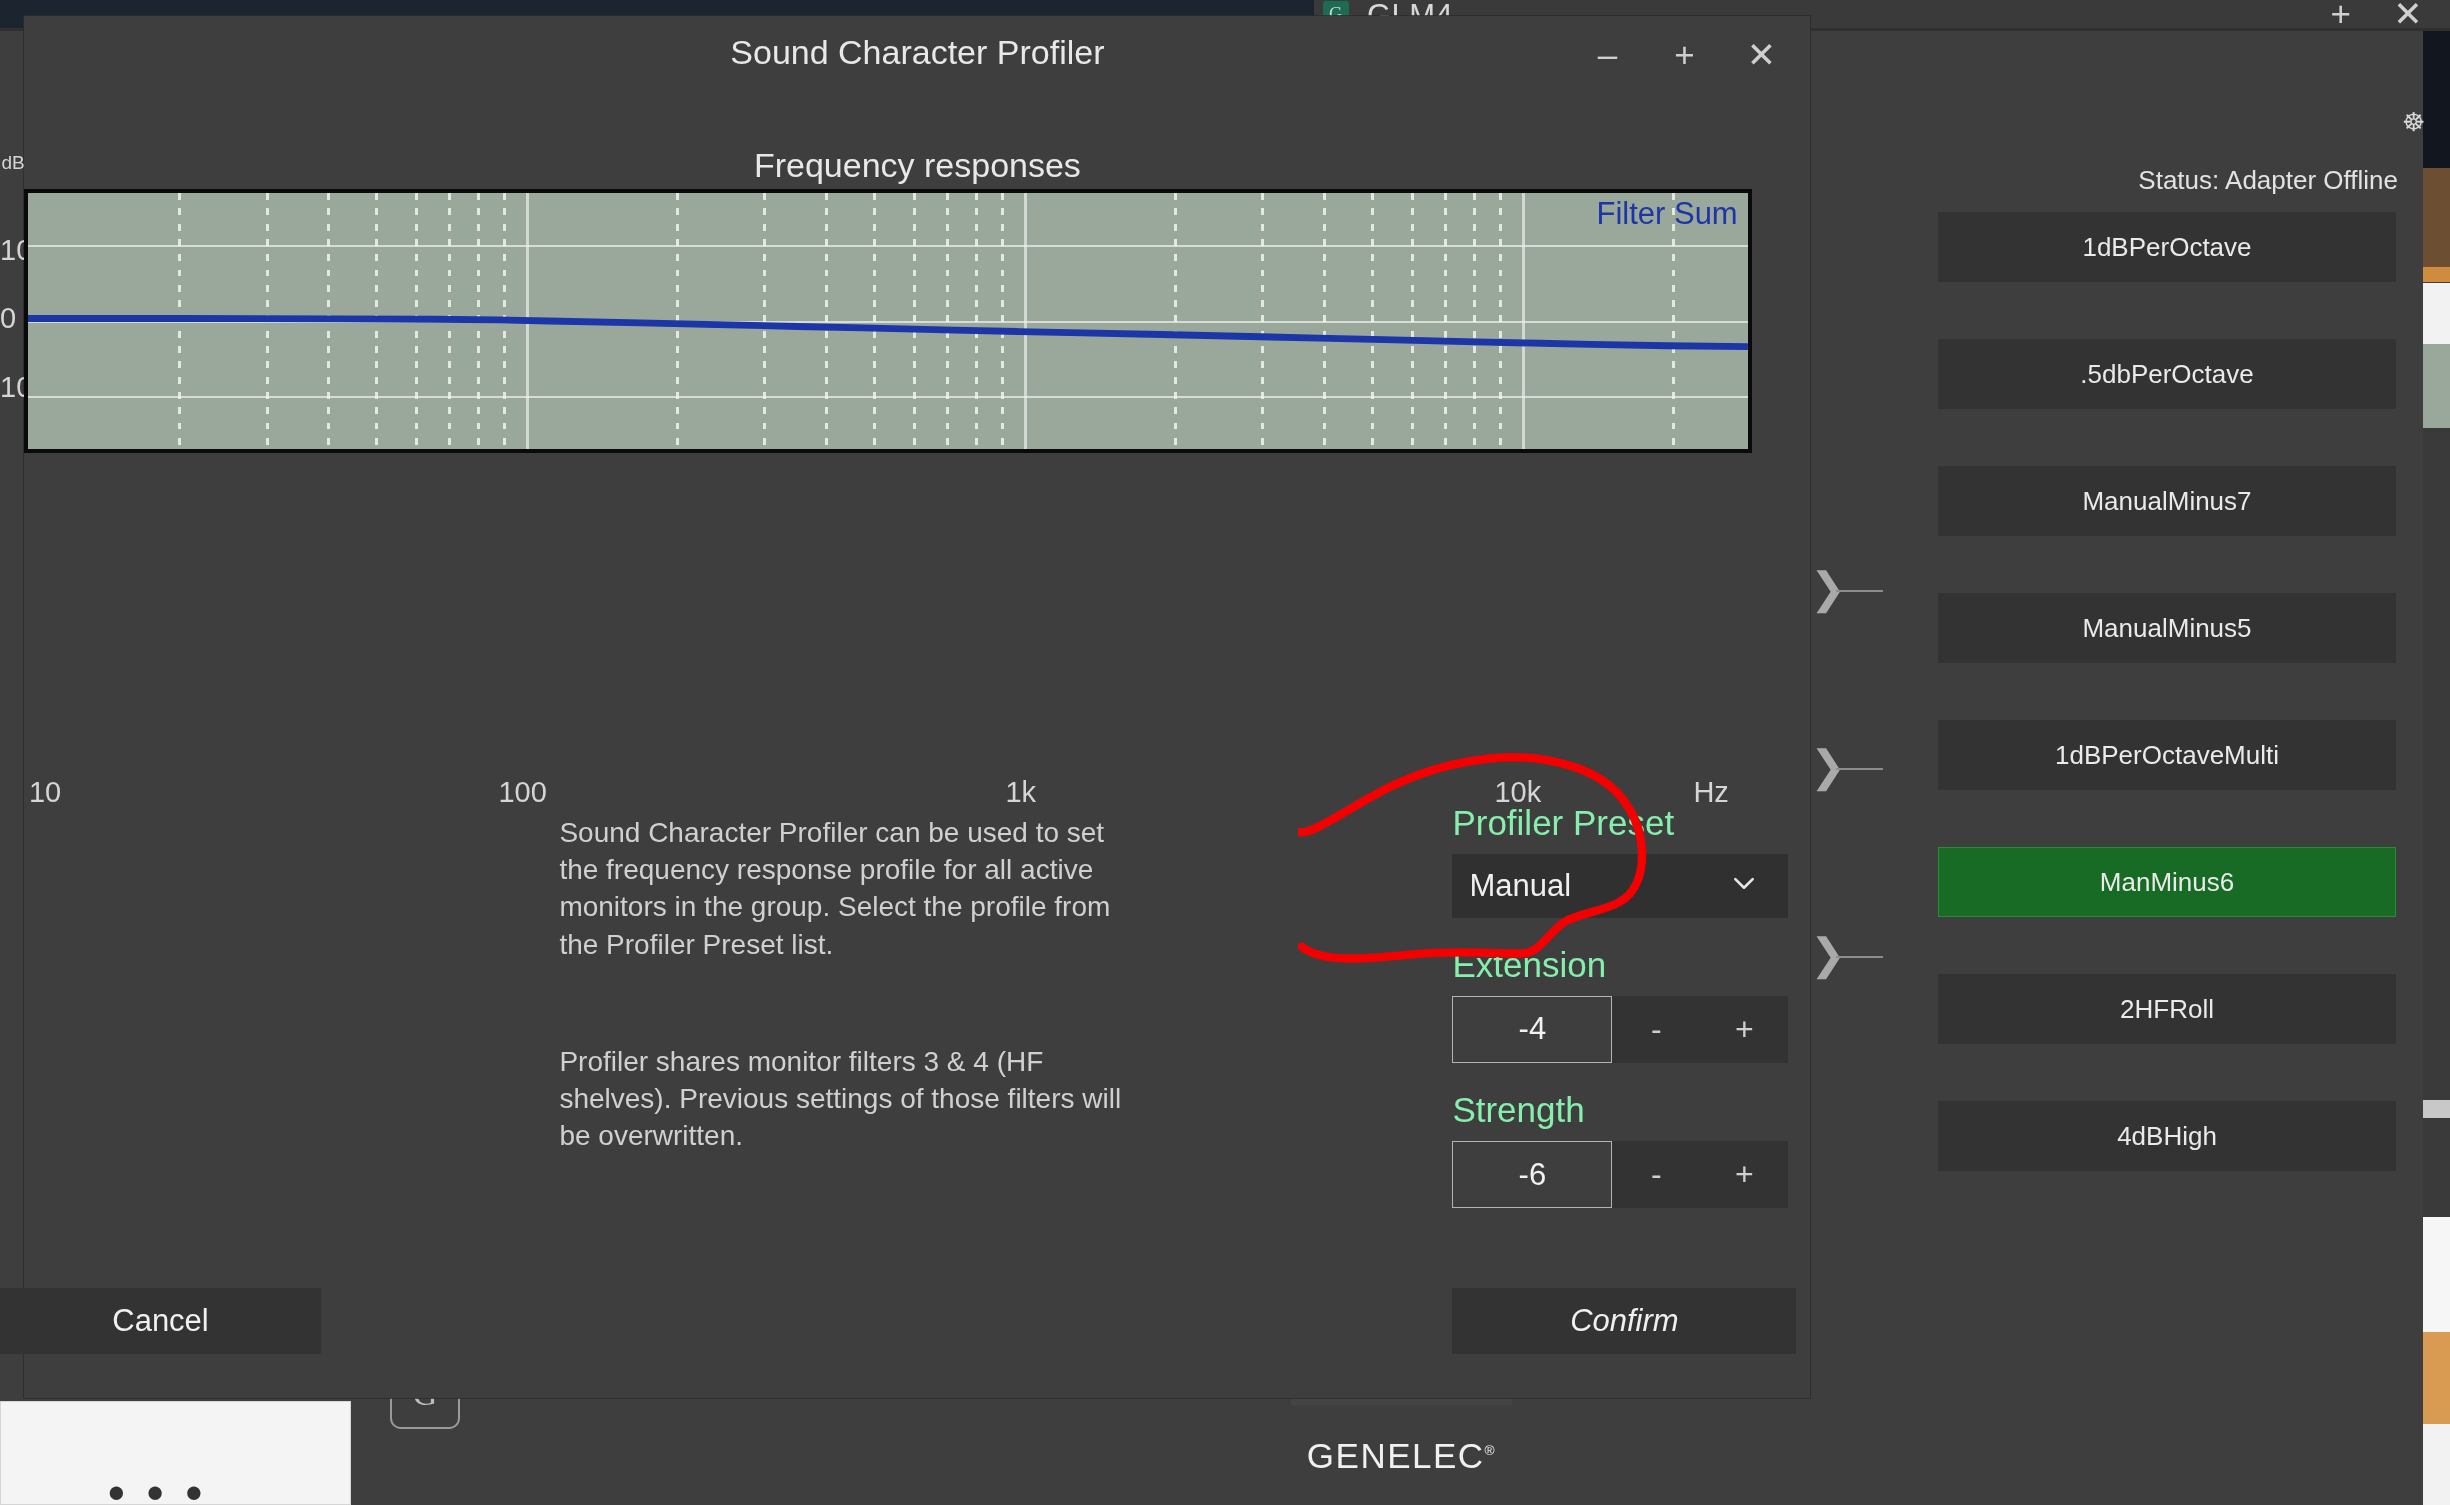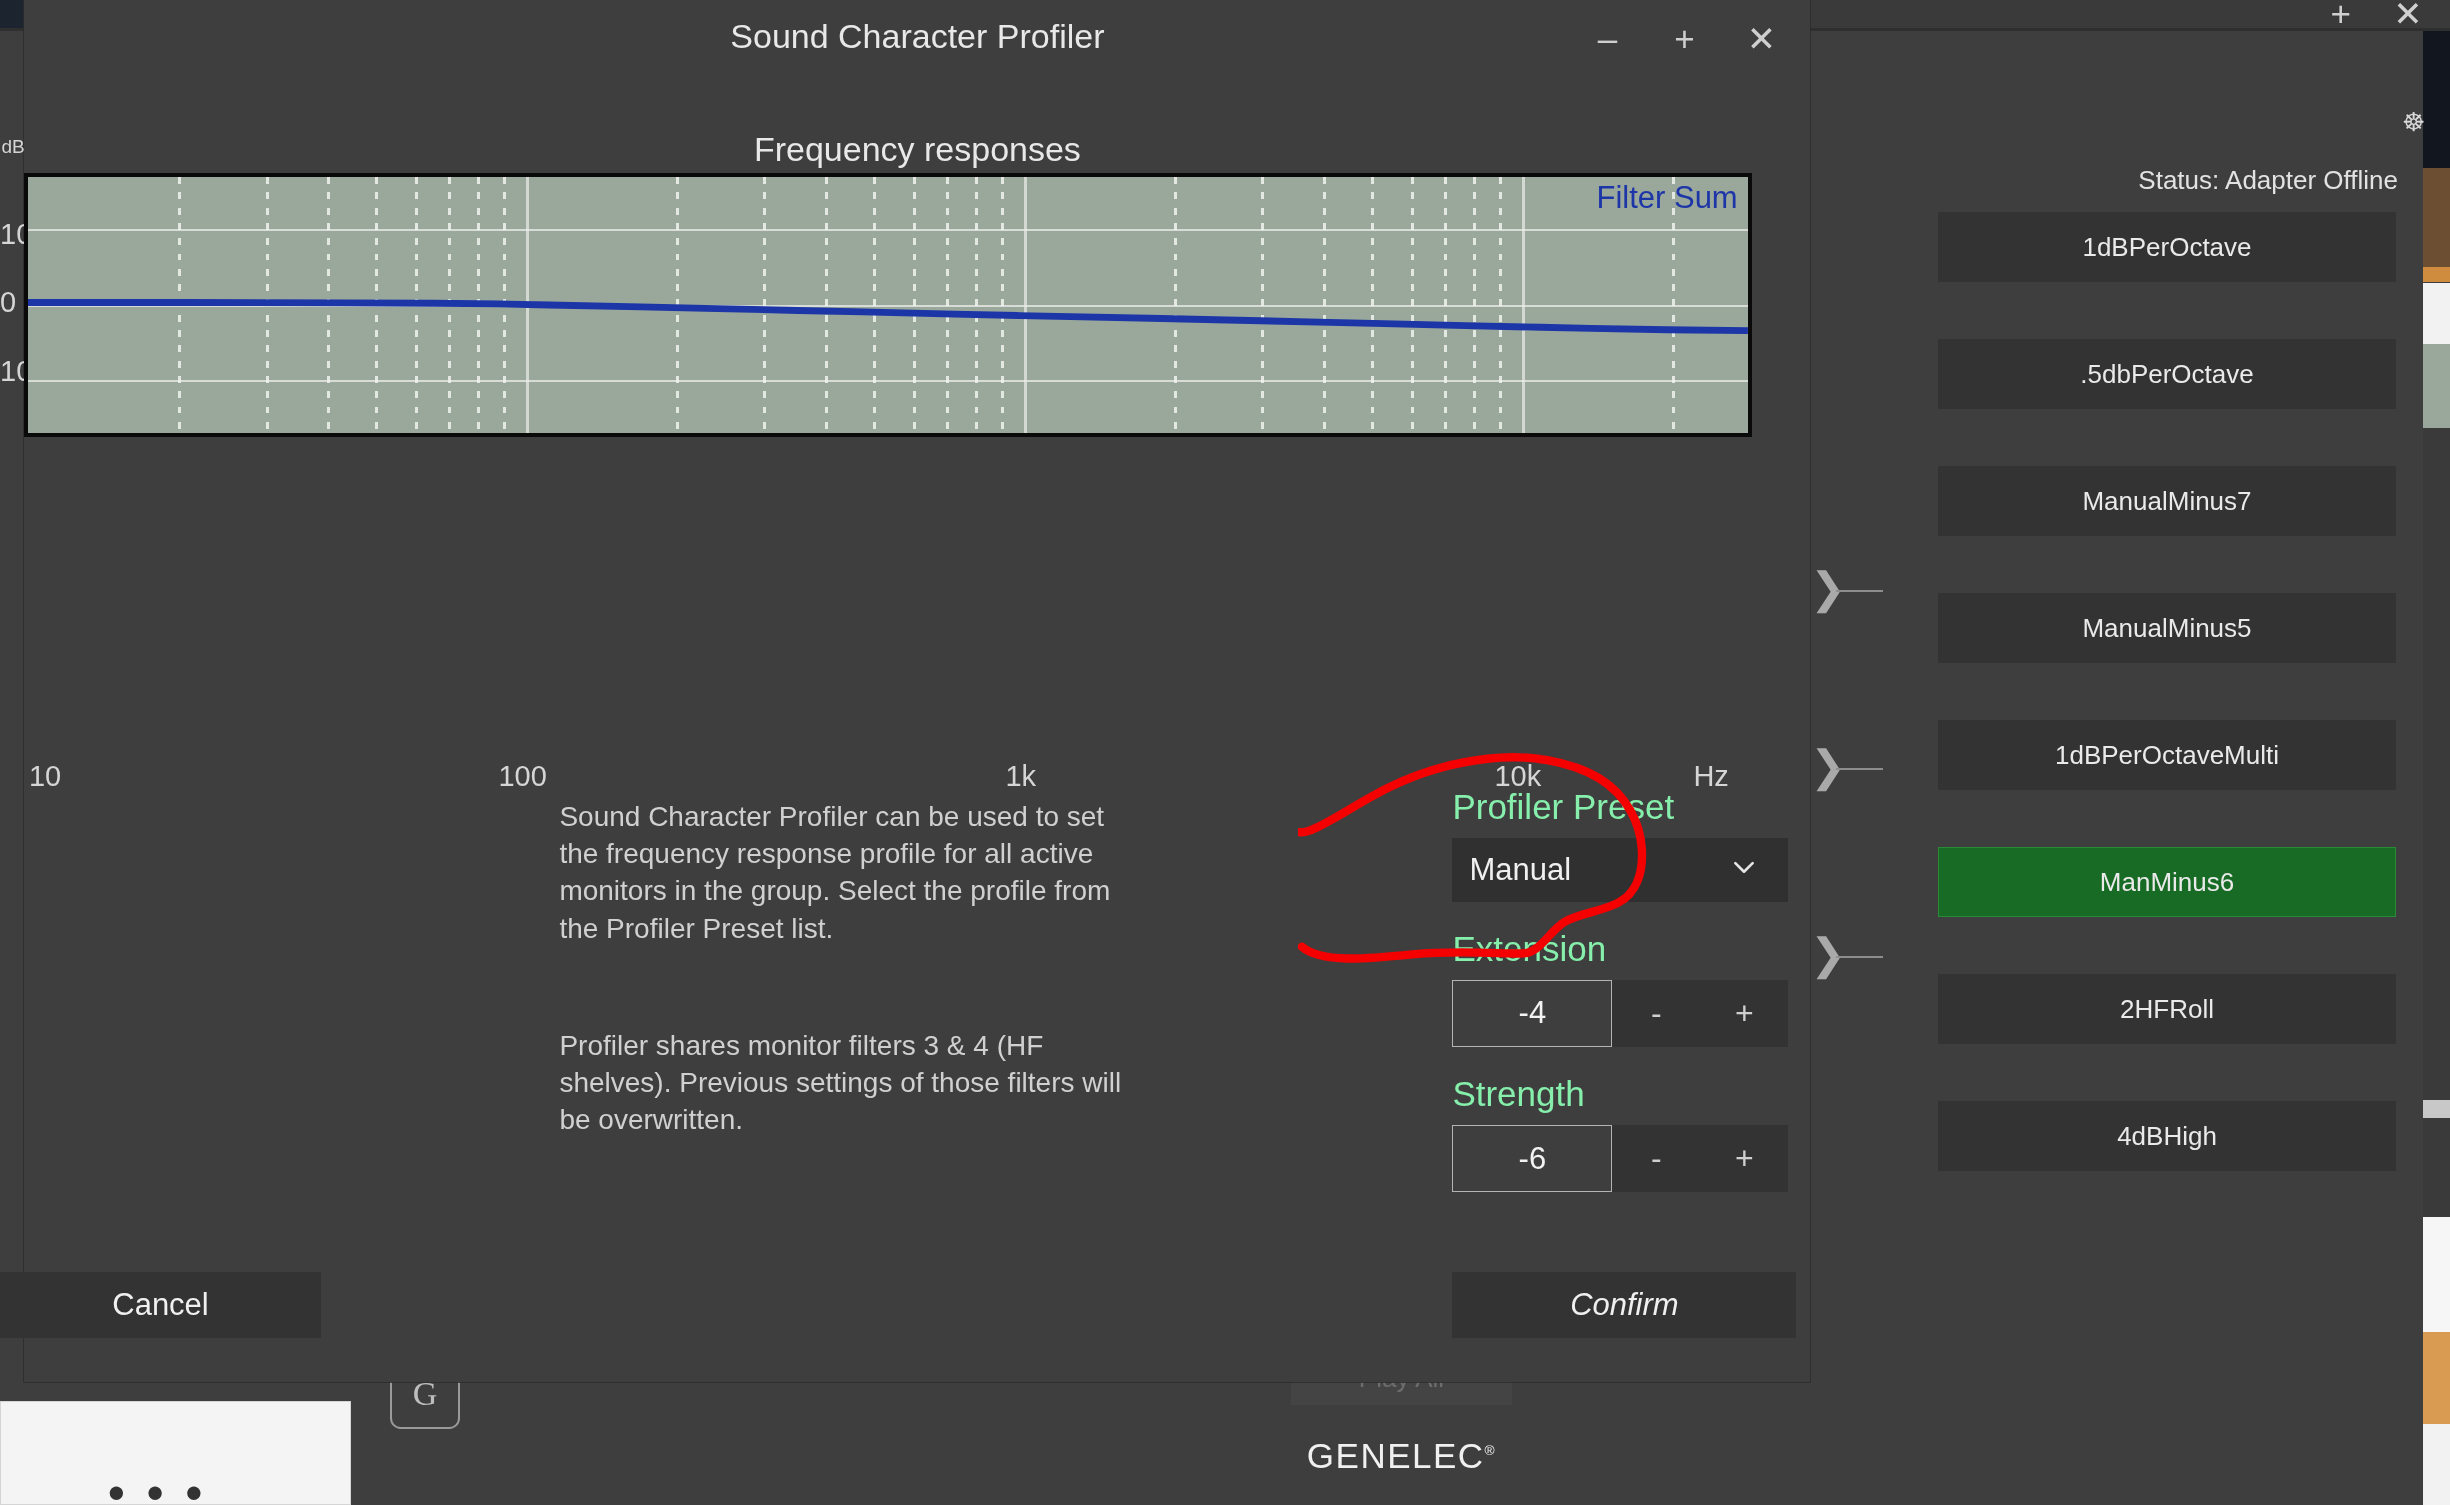--- a/index.html
+++ b/index.html
@@ -116,21 +116,21 @@
     position: absolute; left: 107px; top: 1474px; color: #333;
     font-size: 31px; letter-spacing: 20px;
   }
   .bg-left-dark {
     position: absolute; left: 0; top: 1367px; width: 367px; height: 35px;
     background: #3e3e3e;
   }
 
   
   .dialog {
-    position: absolute; left: 24.4px; top: 0px; width: 1786px; height: 1382px;
+    position: absolute; left: 24.4px; top: 16px; width: 1786px; height: 1382px;
     background: #3e3e3e; box-shadow: 0 0 0 0.8px #2c2c2c;
   }
   .dlg-titlebar { position: relative; height: 86px; }
   .dlg-title {
     position: absolute; left: 0; top: 17px; width: 1786px; text-align: center;
     color: #e8e8e8; font-size: 34px;
   }
   .win-btns {
     position: absolute; right: 27.5px; top: 17px; display: flex; gap: 34px;
     align-items: center;

